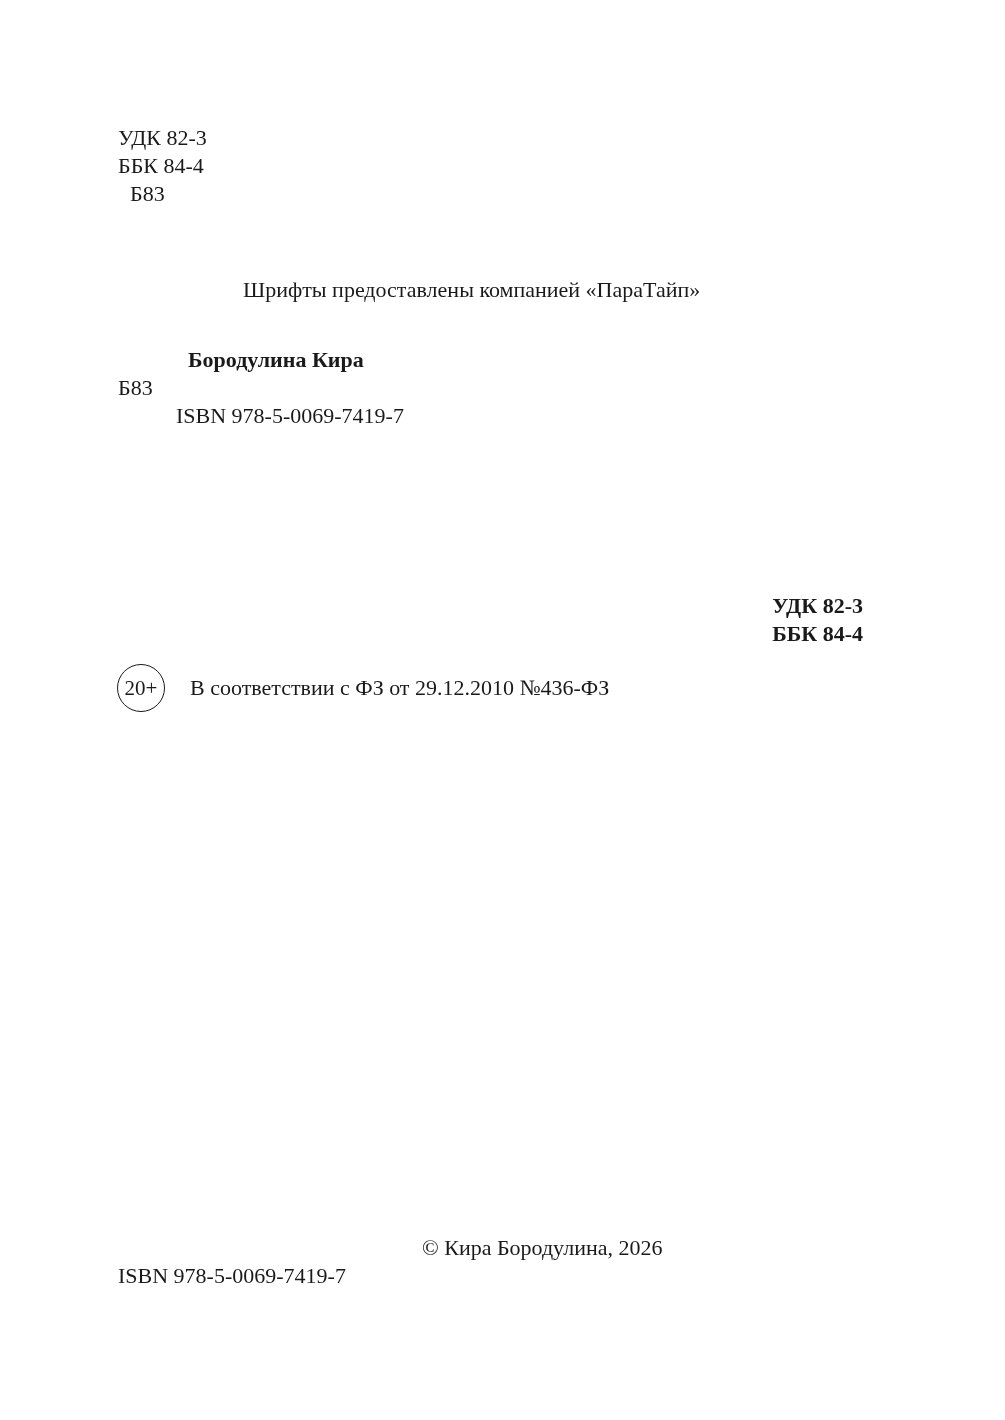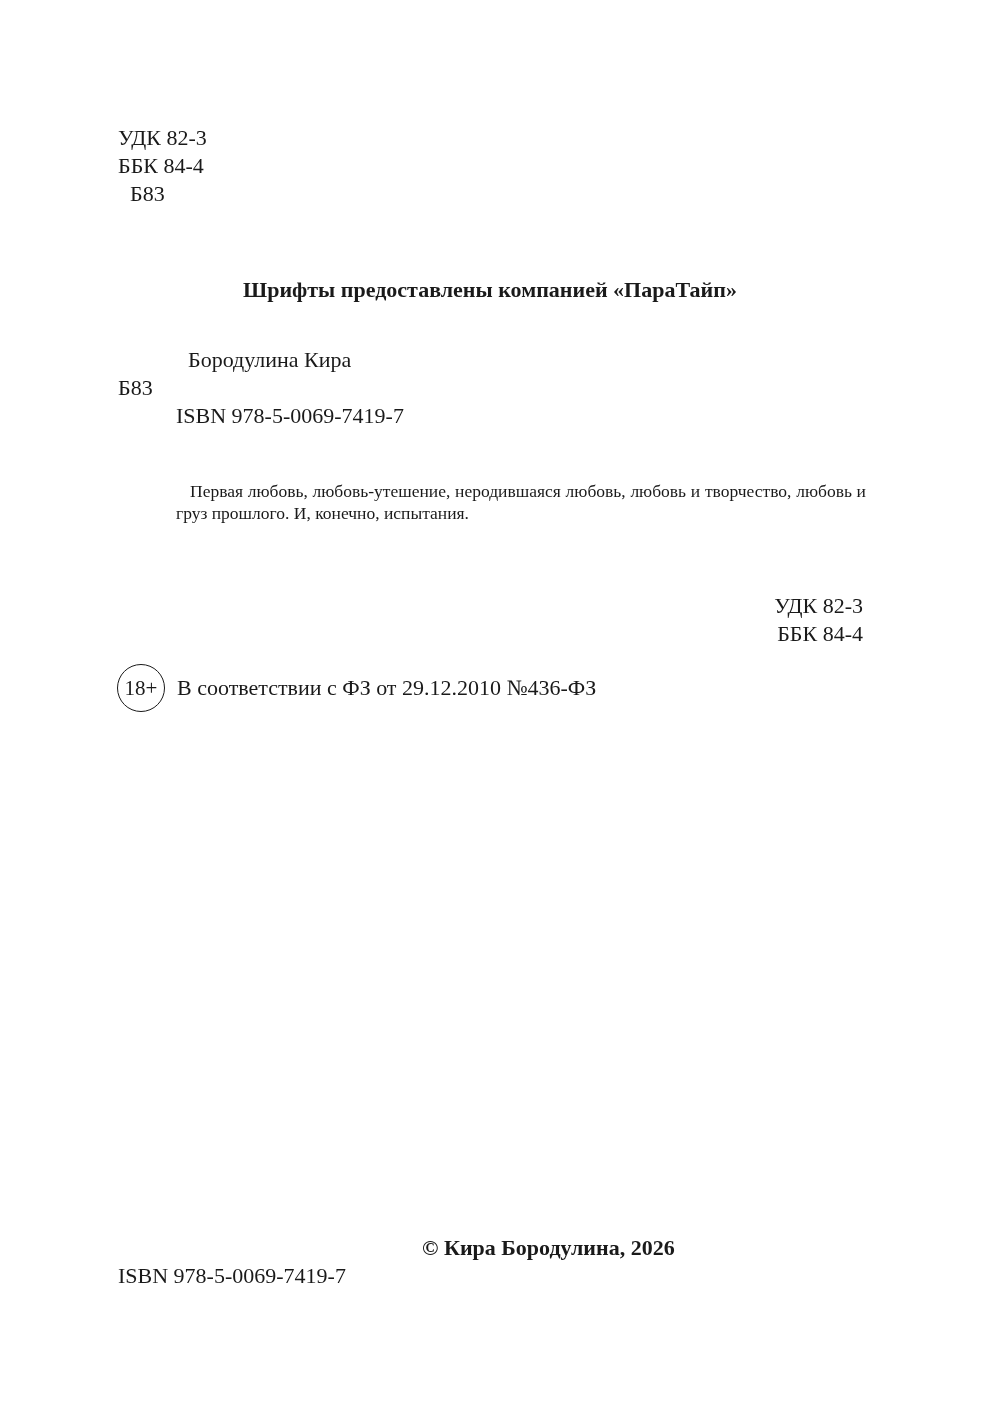--- a/index.html
+++ b/index.html
@@ -11,27 +11,27 @@
       width: 1005px;
       height: 1420px;
       position: relative;
       overflow: hidden;
       font-family: "Liberation Serif", "DejaVu Serif", serif;
       color: #1a1a1a;
     }
     .abs { position: absolute; white-space: nowrap; }
     .t22 { font-size: 22px; line-height: 28px; }
     .t17 { font-size: 17.5px; line-height: 22px; }
-    .bold { font-weight: normal; }
+    .bold { font-weight: bold; }
 
     .class-codes { left: 118px; top: 124px; }
     .class-codes div { height: 28px; }
     .class-codes .indent { padding-left: 12px; }
 
-    .fonts-note { left: 243px; top: 276px; font-weight: bold; }
+    .fonts-note { left: 243px; top: 276px; }
 
     .catalog { left: 118px; top: 346px; width: 760px; }
     .catalog .row { position: relative; height: 28px; }
     .catalog .author { position: absolute; left: 70px; top: 0; }
     .catalog .code { position: absolute; left: 0; top: 0; }
     .catalog .title-line { position: absolute; left: 70px; top: 0; }
     .catalog .cont { position: absolute; left: 58px; top: 0; }
 
     .annotation { left: 176px; top: 480px; width: 690px; white-space: normal; }
     .annotation p {
@@ -45,24 +45,24 @@
 
     .age-row { left: 117px; top: 664px; display: flex; align-items: center; }
     .age-badge {
       width: 48px; height: 48px;
       border: 1.5px solid #1a1a1a;
       border-radius: 50%;
       display: flex; align-items: center; justify-content: center;
       font-size: 21px;
       box-sizing: border-box;
     }
-    .age-text { margin-left: 12px; }
+    .age-text { margin-left: 25px; }
 
     .isbn-bottom { left: 118px; top: 1262px; }
-    .copyrights { left: 422px; top: 1234px; font-weight: bold; }
+    .copyrights { left: 422px; top: 1234px; }
     .copyrights div { height: 28px; }
   </style>
 </head>
 <body>
 
 <div class="abs class-codes t22">
   <div>УДК 82-3</div>
   <div>ББК 84-4</div>
   <div class="indent">Б83</div>
 </div>
@@ -75,30 +75,29 @@
   </div>
   <div class="row">
     <span class="code">Б83</span>
   </div>
   <div class="row">
     <span class="cont">ISBN 978-5-0069-7419-7</span>
   </div>
 </div>
 
 <div class="abs annotation t17">
-  <p>Первая любовь, любовь-утешение, неродившаяся любовь, любовь и творчество, любовь и груз прошлого. И, конечно, испытания.</p>
 </div>
 
 <div class="abs right-codes t22 bold">
   <div>УДК 82-3</div>
   <div>ББК 84-4</div>
 </div>
 
 <div class="abs age-row t22">
-  <div class="age-badge">18+</div>
+  <div class="age-badge">20+</div>
   <span class="age-text">В соответствии с ФЗ от 29.12.2010 №436-ФЗ</span>
 </div>
 
 <div class="abs isbn-bottom t22">ISBN 978-5-0069-7419-7</div>
 
 <div class="abs copyrights t22">
   <div>© Кира Бородулина, 2026</div>
 </div>
 
 </body></html>

